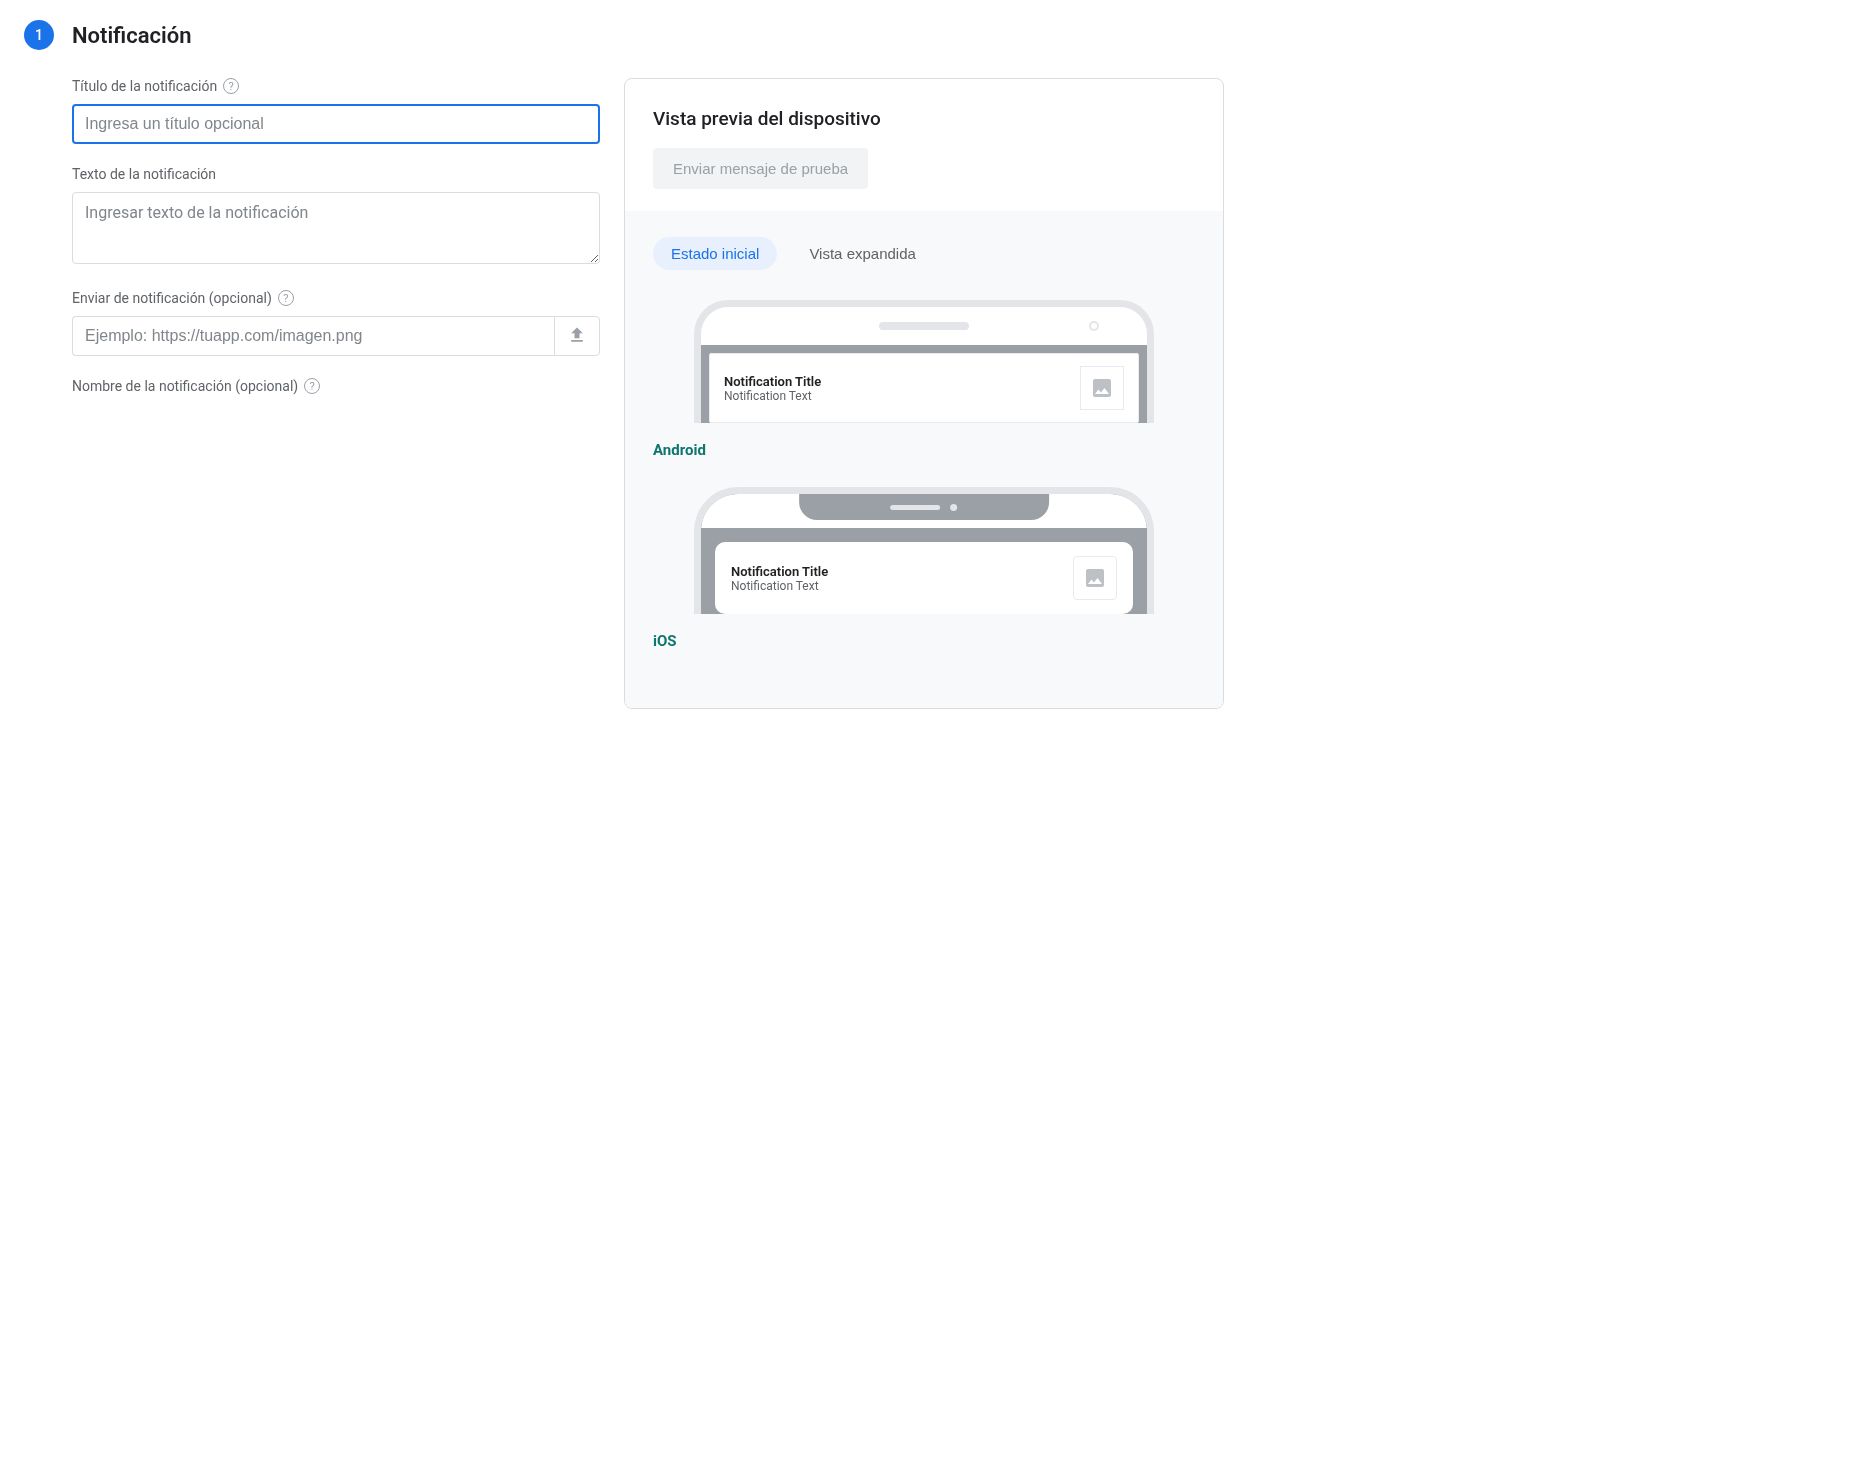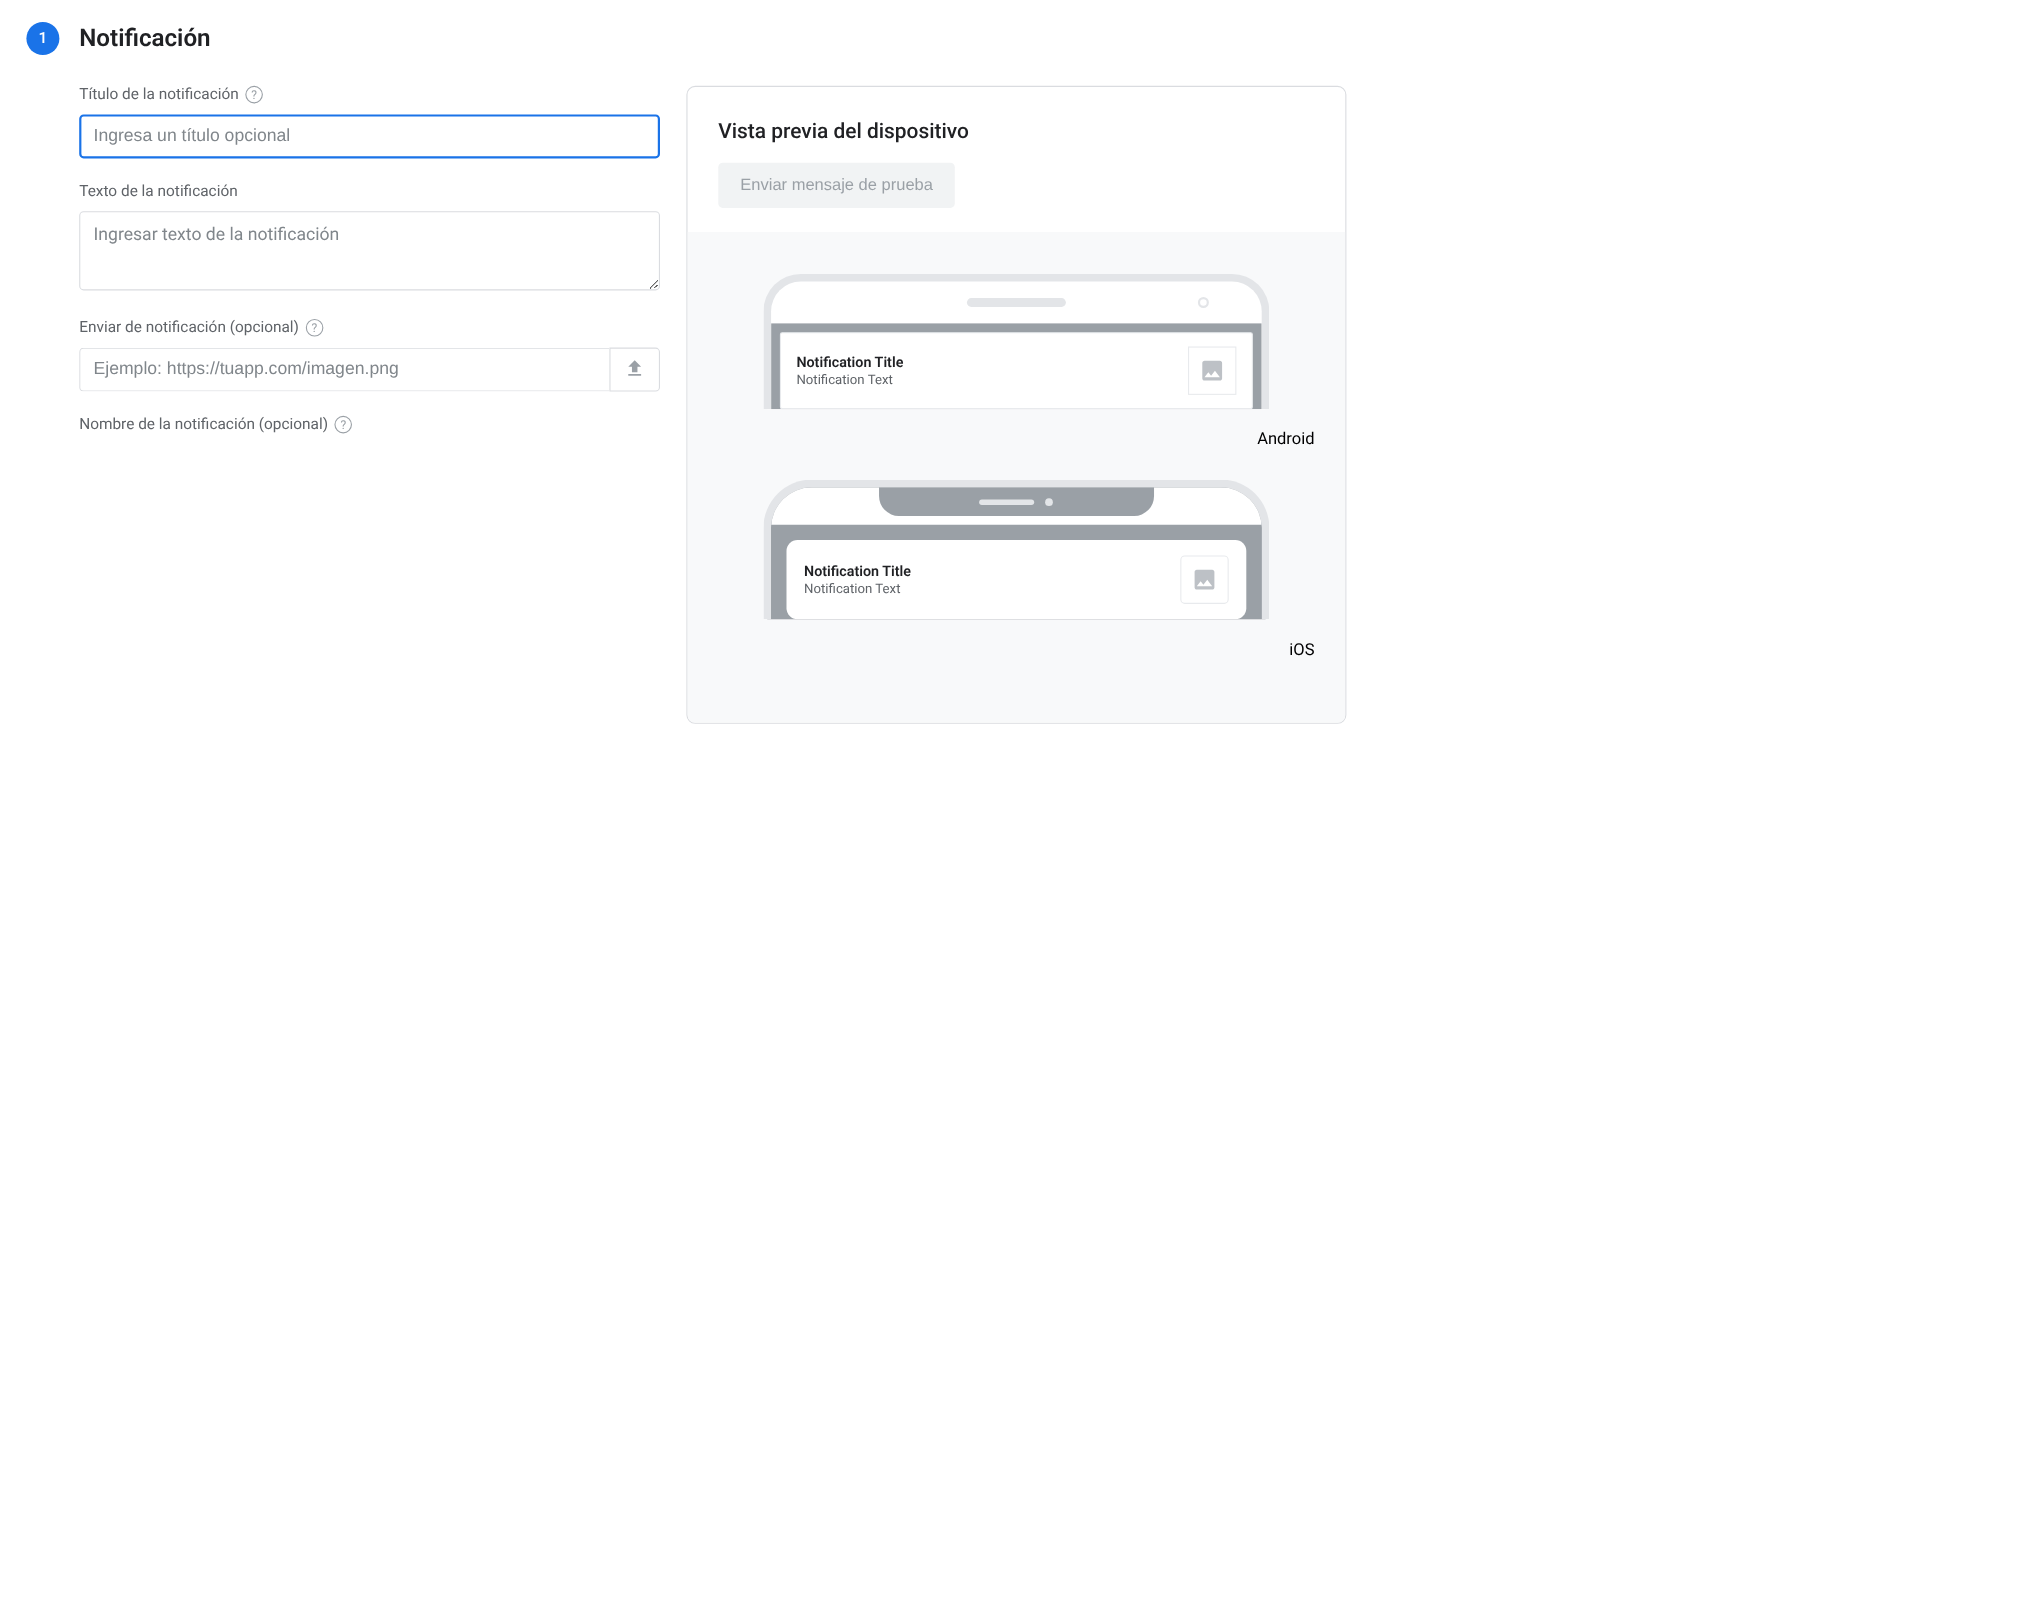--- a/index.html
+++ b/index.html
@@ -98,21 +98,21 @@
     border: 1px solid #e8eaed;
   }
   .notif-text { flex: 1; }
   .notif-title { font-size: 13px; font-weight: 600; color: #202124; }
   .notif-body { font-size: 12px; color: #5f6368; }
   .notif-thumb {
     width: 44px; height: 44px; border: 1px solid #e8eaed;
     display: flex; align-items: center; justify-content: center;
   }
   .notif-thumb svg { fill: #bdc1c6; }
-  .os-label { text-align: right; font-size: 15px; color: #000000; font-weight: 400; margin: 16px 0 28px; }
+  .os-label { text-align: left; font-size: 15px; color: #0f766e; font-weight: 700; margin: 16px 0 28px; }
 
   .ios-frame {
     border: 7px solid #e3e5e8; border-bottom: none;
     border-radius: 44px 44px 0 0; background: #9aa0a6; overflow: hidden; position: relative;
   }
   .ios-notch-row {
     background: #fff; height: 34px; position: relative;
     border-radius: 38px 38px 0 0;
   }
   .ios-notch {
@@ -183,20 +183,24 @@
     </div>
   </div>
 
   <div class="right-col">
     <div class="preview-card">
       <div class="preview-top">
         <div class="preview-title">Vista previa del dispositivo</div>
         <button class="test-btn">Enviar mensaje de prueba</button>
       </div>
       <div class="preview-body">
+        <div class="tab-row">
+          <button class="tab-chip active">Estado inicial</button>
+          <button class="tab-chip">Vista expandida</button>
+        </div>
 
         <div class="phone-mock">
           <div class="android-frame">
             <div class="android-top android-top-rel">
               <div class="speaker"></div>
               <div style="width:10px;height:10px;border:2px solid #e3e5e8;border-radius:50%;position:absolute;right:48px;"></div>
             </div>
             <div class="android-notif-wrap">
               <div class="notif-card">
                 <div class="notif-text">

